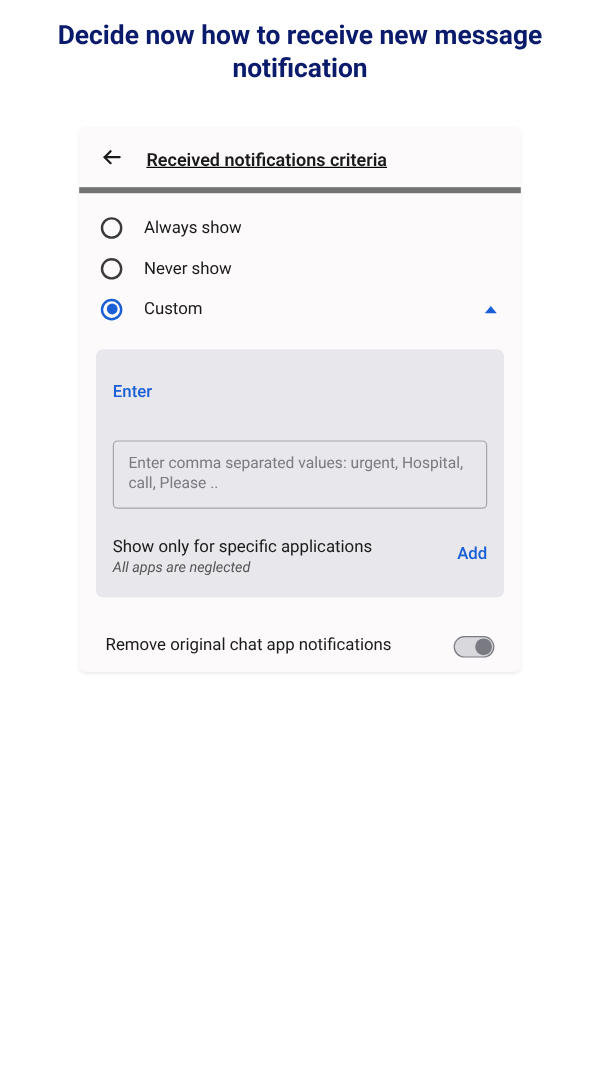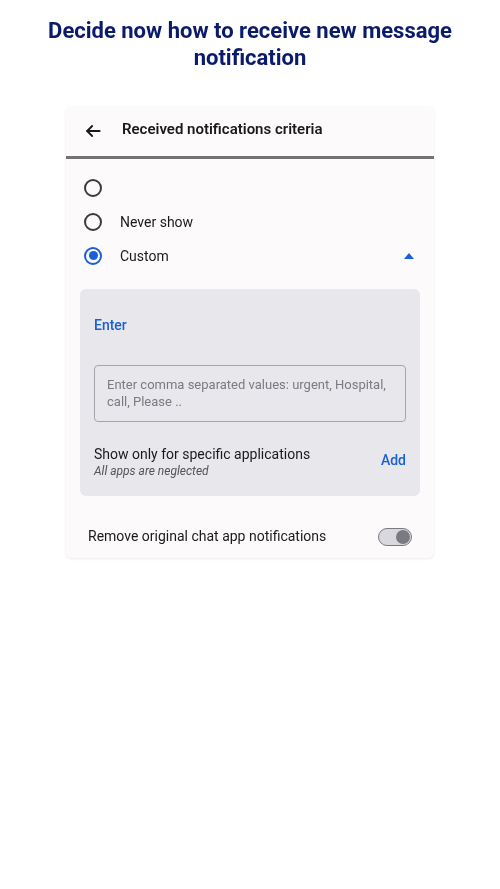--- a/index.html
+++ b/index.html
@@ -25,24 +25,25 @@
     .card {
       margin: 34px auto 0;
       width: 368px;
       background: #fcfafb;
       border-radius: 6px;
       box-shadow: 0 1px 3px rgba(0,0,0,0.08);
       overflow: visible;
     }
     .card-header {
       display: flex;
-      align-items: flex-start;
+      align-items: flex-end;
       gap: 18px;
       padding: 14px 18px 14px 16px;
-      border-bottom: 3px solid #737373;
+      border-bottom: 5px solid #737373;
+      text-decoration: underline;
     }
     .back-arrow {
       display: flex;
       align-items: center;
       justify-content: center;
       width: 22px;
       height: 22px;
     }
     .card-title {
       font-size: 15px;
@@ -187,20 +188,21 @@
         <line x1="20" y1="12" x2="5" y2="12"></line>
         <polyline points="11 18 5 12 11 6"></polyline>
       </svg>
     </div>
     <div class="card-title">Received notifications criteria</div>
   </div>
 
   <div class="options">
     <div class="option-row">
       <div class="radio"></div>
+      <div class="option-label">Always show</div>
     </div>
     <div class="option-row">
       <div class="radio"></div>
       <div class="option-label">Never show</div>
     </div>
     <div class="option-row">
       <div class="radio selected"></div>
       <div class="option-label">Custom</div>
       <div class="expand-caret"></div>
     </div>

